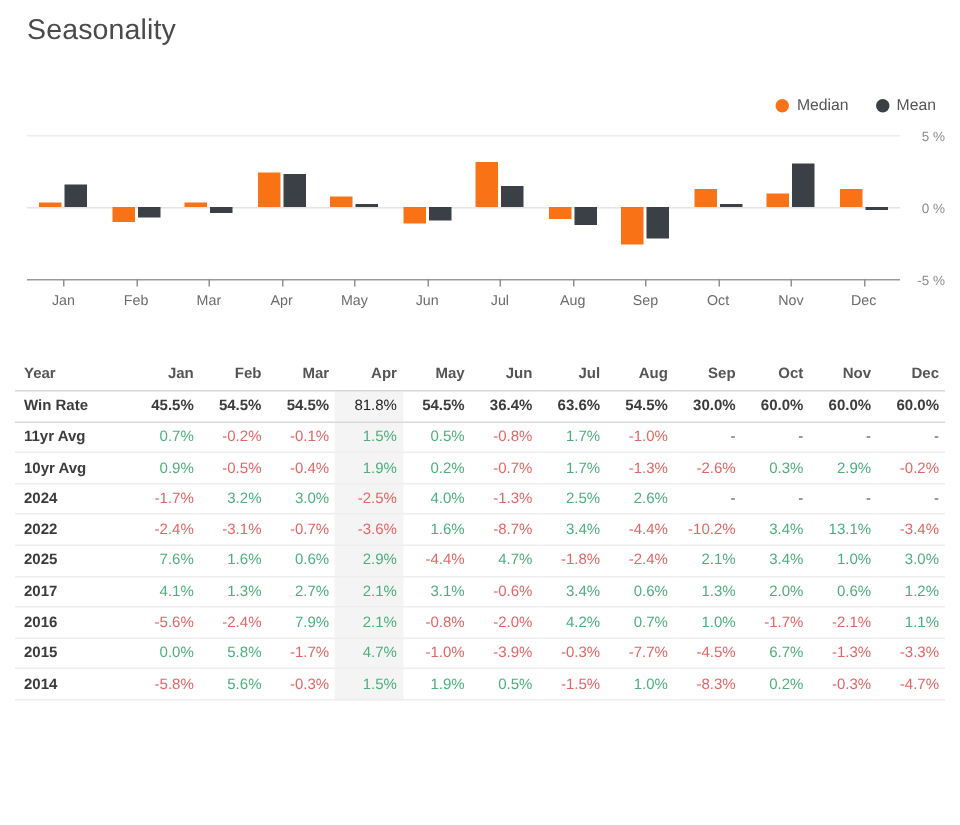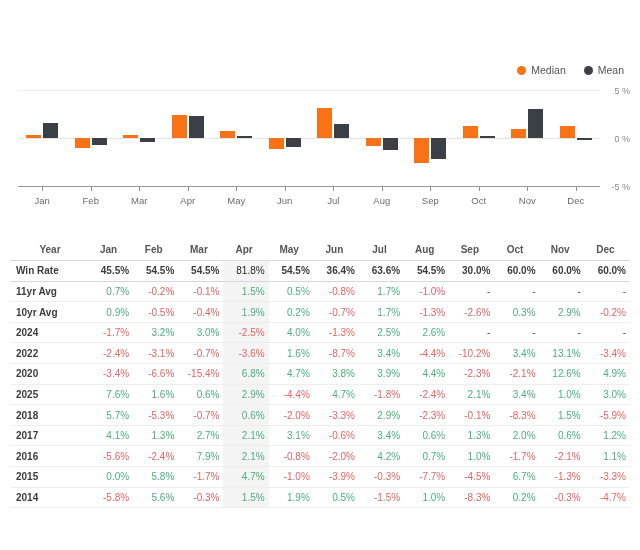--- a/index.html
+++ b/index.html
@@ -80,34 +80,35 @@
   table { border-collapse: collapse; width: 620px; table-layout: fixed; }
   th, td {
     font-size: 10px; padding: 4px 4px 4px 0;
     text-align: right; white-space: nowrap;
     border-bottom: 1px solid #eeeeee;
     height: 20.6px;
   }
   th { color: #555; font-weight: bold; padding-bottom: 5px; }
   th.lbl, td.lbl { text-align: left; padding-left: 6px; width: 78px; }
   td.lbl { color: #3c3c3c; font-weight: bold; }
-  .hdr-row th { border-bottom: 1px solid #d8d8d8; text-align: center; }
+  .hdr-row th { border-bottom: 1px solid #d8d8d8; }
   .winrate td { border-bottom: 1px solid #d8d8d8; color: #3c3c3c; font-weight: bold; }
   .winrate td.lbl { font-weight: bold; }
   .pos { color: #4caf7d; }
   .neg { color: #e36565; }
   .neu { color: #555; }
   .hl { background: #f4f4f4; }
   td.bold, th.bold { font-weight: normal; color: #1f1f1f; }
 </style>
 </head>
 <body>
 
 <div class="page">
 
+  <div class="title">Seasonality</div>
 
   <div class="legend">
     <span class="legend-item">
       <span class="dot median"></span>
       <span>Median</span>
     </span>
     <span class="legend-item">
       <span class="dot mean"></span>
       <span>Mean</span>
     </span>
@@ -267,65 +268,35 @@
             <td class="pos">1.6%</td>
             <td class="neg">-8.7%</td>
             <td class="pos">3.4%</td>
             <td class="neg">-4.4%</td>
             <td class="neg">-10.2%</td>
             <td class="pos">3.4%</td>
             <td class="pos">13.1%</td>
             <td class="neg">-3.4%</td>
           </tr>
           <tr>
-            <td class="lbl">2020</td>
-            <td class="neg">-3.4%</td>
-            <td class="neg">-6.6%</td>
-            <td class="neg">-15.4%</td>
-            <td class="hl pos">6.8%</td>
-            <td class="pos">4.7%</td>
-            <td class="pos">3.8%</td>
-            <td class="pos">3.9%</td>
-            <td class="pos">4.4%</td>
-            <td class="neg">-2.3%</td>
-            <td class="neg">-2.1%</td>
-            <td class="pos">12.6%</td>
-            <td class="pos">4.9%</td>
-          </tr>
-          <tr>
             <td class="lbl">2025</td>
             <td class="pos">7.6%</td>
             <td class="pos">1.6%</td>
             <td class="pos">0.6%</td>
             <td class="hl pos">2.9%</td>
             <td class="neg">-4.4%</td>
             <td class="pos">4.7%</td>
             <td class="neg">-1.8%</td>
             <td class="neg">-2.4%</td>
             <td class="pos">2.1%</td>
             <td class="pos">3.4%</td>
             <td class="pos">1.0%</td>
             <td class="pos">3.0%</td>
           </tr>
           <tr>
-            <td class="lbl">2018</td>
-            <td class="pos">5.7%</td>
-            <td class="neg">-5.3%</td>
-            <td class="neg">-0.7%</td>
-            <td class="hl pos">0.6%</td>
-            <td class="neg">-2.0%</td>
-            <td class="neg">-3.3%</td>
-            <td class="pos">2.9%</td>
-            <td class="neg">-2.3%</td>
-            <td class="neg">-0.1%</td>
-            <td class="neg">-8.3%</td>
-            <td class="pos">1.5%</td>
-            <td class="neg">-5.9%</td>
-          </tr>
-          <tr>
             <td class="lbl">2017</td>
             <td class="pos">4.1%</td>
             <td class="pos">1.3%</td>
             <td class="pos">2.7%</td>
             <td class="hl pos">2.1%</td>
             <td class="pos">3.1%</td>
             <td class="neg">-0.6%</td>
             <td class="pos">3.4%</td>
             <td class="pos">0.6%</td>
             <td class="pos">1.3%</td>

